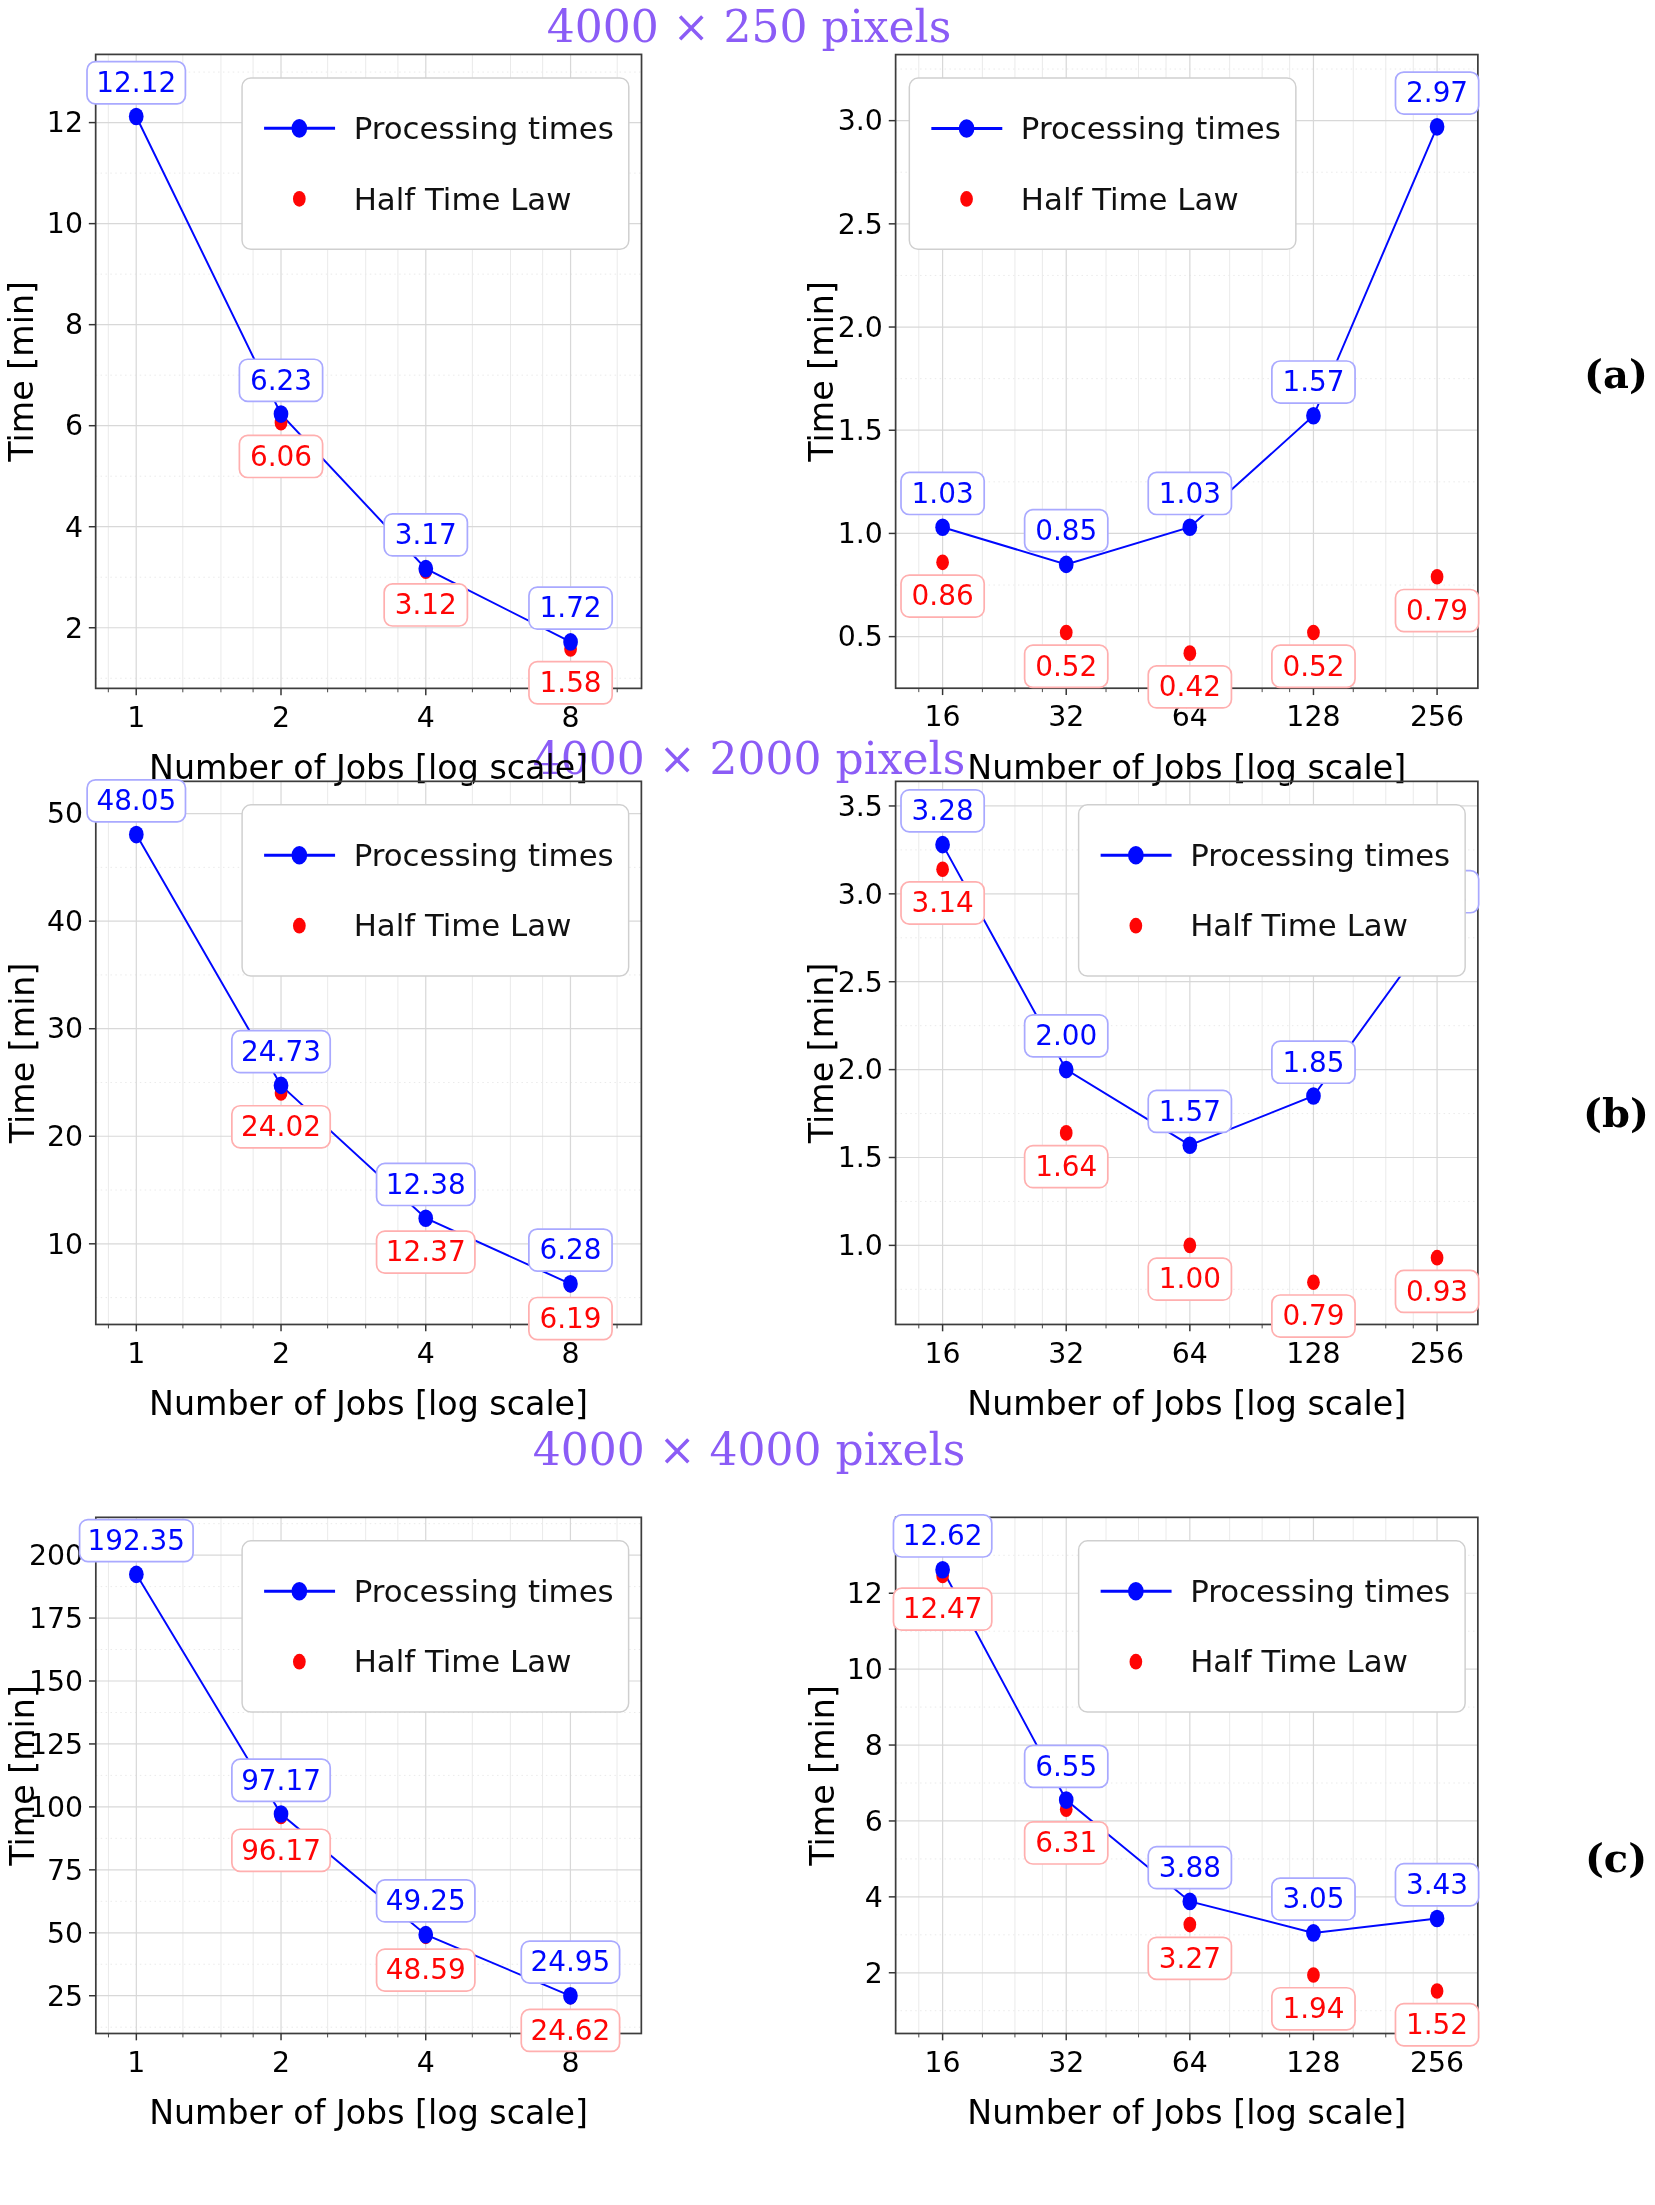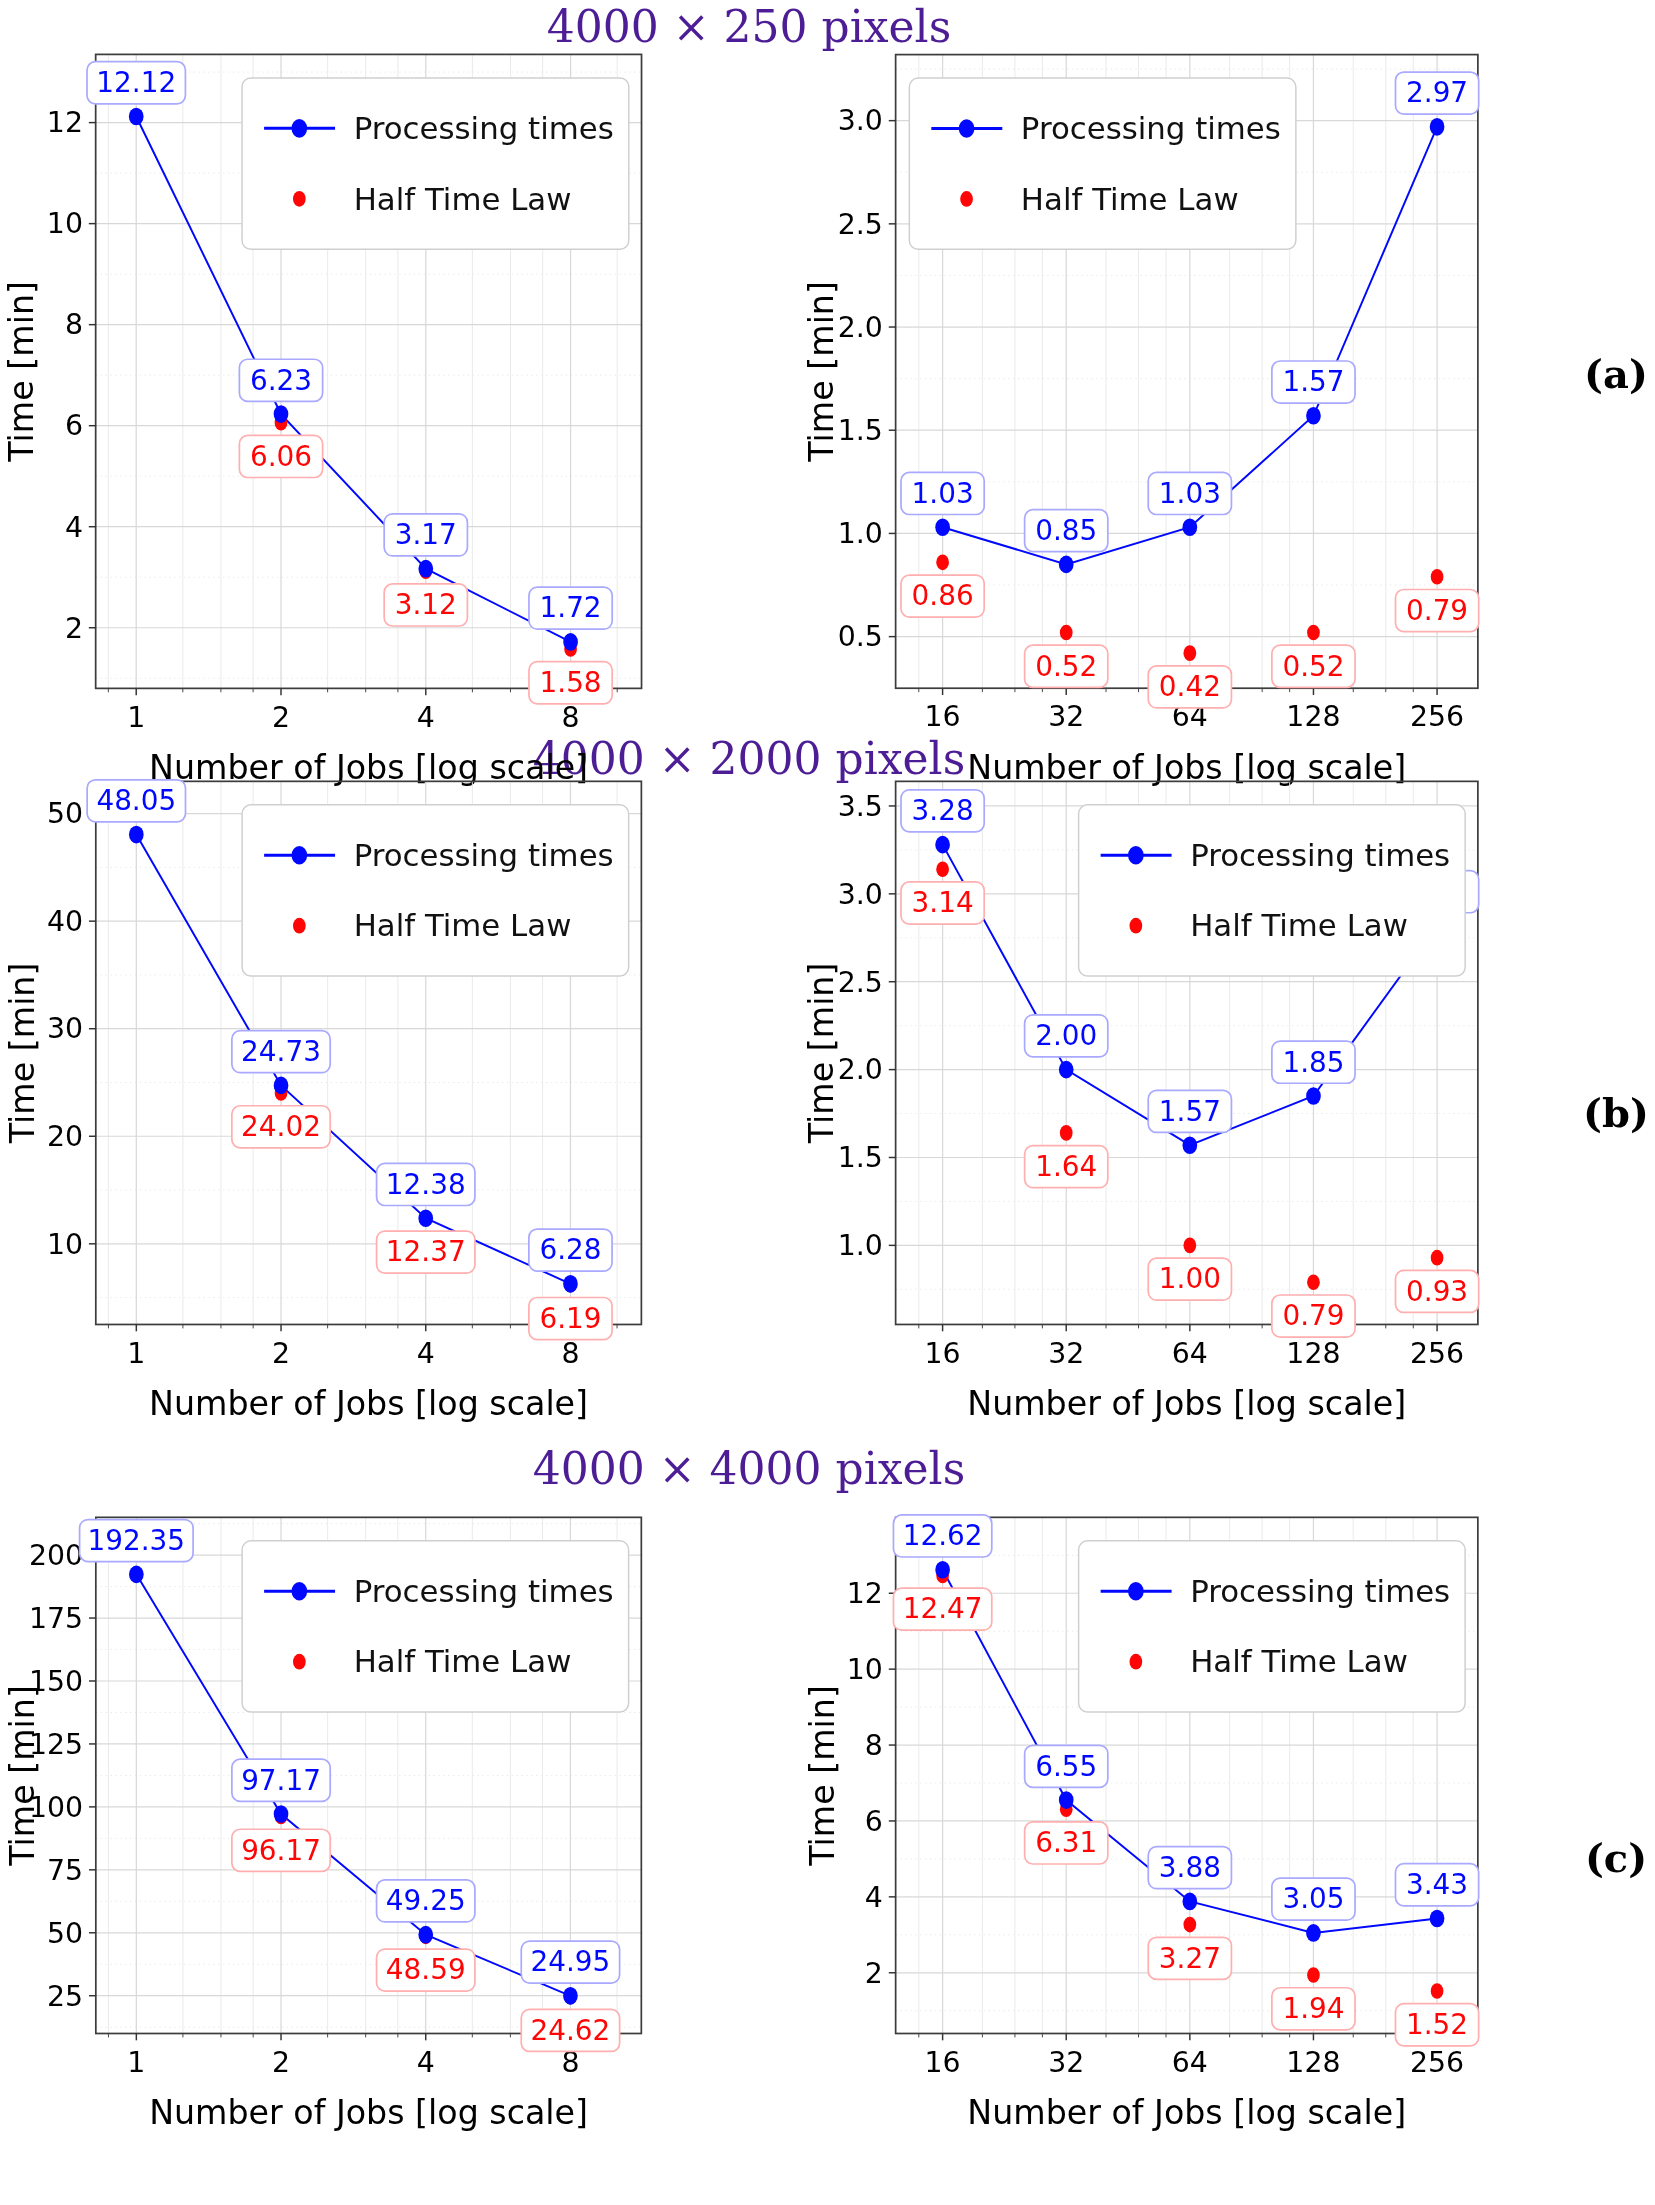--- a/index.html
+++ b/index.html
@@ -1,30 +1,30 @@
 <!DOCTYPE html>
 <html style="font-size:7.8px"><head>
 <meta charset="utf-8">
 <style>
   html,body{margin:0;padding:0;background:#ffffff;}
   body{width:1656px;height:2205px;position:relative;font-family:"DejaVu Sans",sans-serif;overflow:hidden;}
   .row-title{position:absolute;left:0;width:1498px;text-align:center;
-    font-family:"DejaVu Serif",serif;font-size:44px;color:#4c1d95;white-space:nowrap;}
+    font-family:"DejaVu Serif",serif;font-size:44px;color:#8b5cf6;white-space:nowrap;}
   .row-letter{position:absolute;left:1562px;width:108px;text-align:center;
     font-family:"DejaVu Serif",serif;font-weight:bold;font-size:40px;color:#000;}
   .chart-mount{position:absolute;}
   svg{overflow:visible;display:block;}
   svg text{font-family:"DejaVu Sans",sans-serif;}
 </style>
 </head>
 <body>
 
 <div class="row-title" style="top:1px;">4000 × 250 pixels</div>
 <div class="row-title" style="top:733px;">4000 × 2000 pixels</div>
-<div class="row-title" style="top:1424px;margin-top:19px;">4000 × 4000 pixels</div>
+<div class="row-title" style="top:1424px;">4000 × 4000 pixels</div>
 
 <div class="row-letter" style="top:350px;">(a)</div>
 <div class="row-letter" style="top:1089px;">(b)</div>
 <div class="row-letter" style="top:1834px;">(c)</div>
 
 <div class="chart-mount" id="m0L" style="left: 9.8px; top: 47px;">
     <svg width="656" height="732" viewBox="0 0 1340 1495">
       <line x1="175" x2="1290" y1="1289.3625498007968" y2="1289.3625498007968" stroke="#e9e9e9" stroke-width="2" stroke-dasharray="3,7"></line>
       <line x1="175" x2="1290" y1="1082.988047808765" y2="1082.988047808765" stroke="#e9e9e9" stroke-width="2" stroke-dasharray="3,7"></line>
       <line x1="175" x2="1290" y1="876.6135458167332" y2="876.6135458167332" stroke="#e9e9e9" stroke-width="2" stroke-dasharray="3,7"></line>

